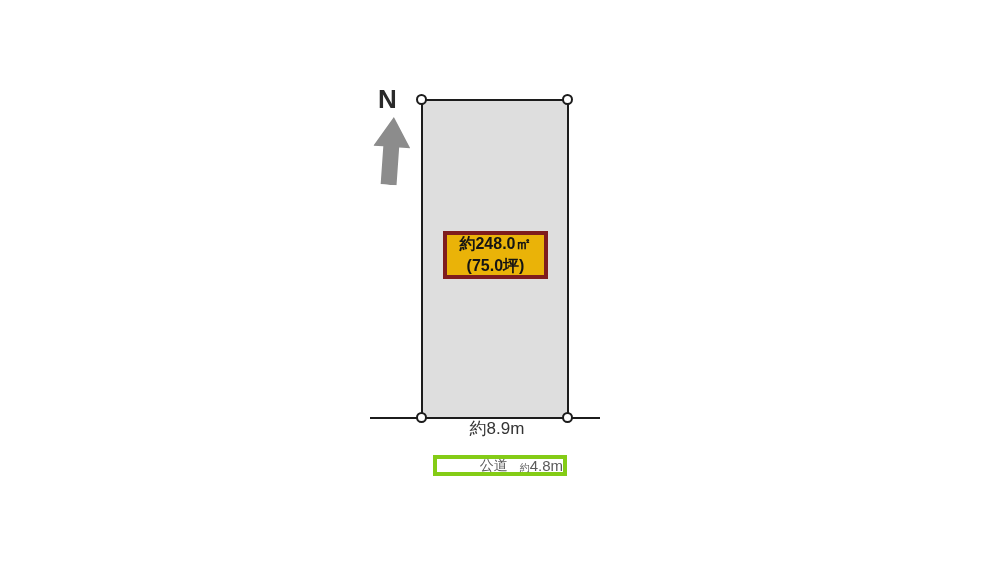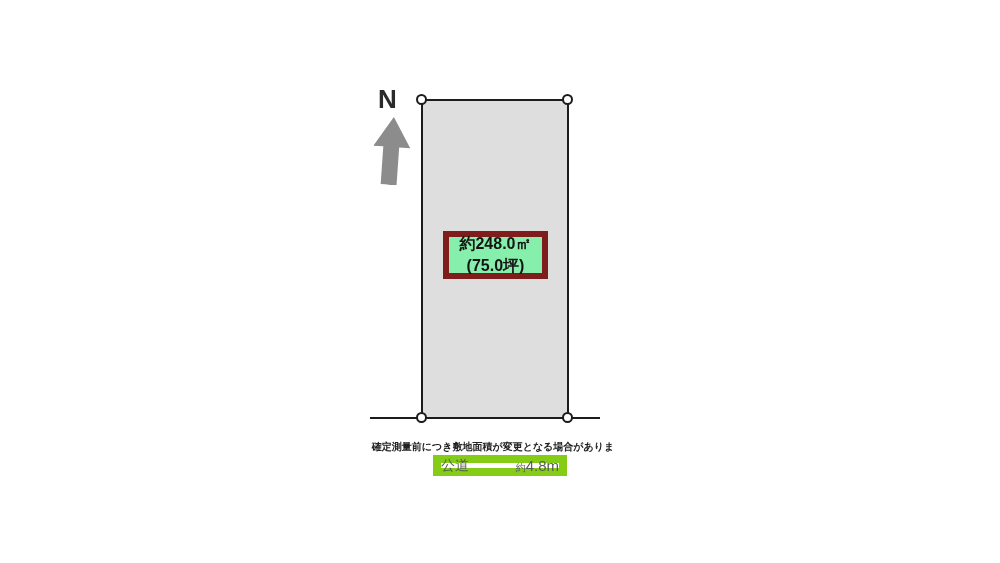--- a/index.html
+++ b/index.html
@@ -71,22 +71,22 @@
   .m-br { left: 562px; top: 412px; }
 
   
   .area-box {
     position: absolute;
     left: 443px;
     top: 231px;
     width: 105px;
     height: 48px;
     box-sizing: border-box;
-    background: #86efac;
-    border: 6px solid #7f1d1d;
+    background: #eab308;
+    border: 4px solid #7f1d1d;
     display: flex;
     flex-direction: column;
     align-items: center;
     justify-content: center;
     font-size: 16px;
     font-weight: bold;
     color: #141414;
     line-height: 1.35;
     white-space: nowrap;
   }
@@ -119,24 +119,24 @@
 
   
   .road-box {
     position: absolute;
     left: 433px;
     top: 455px;
     width: 134px;
     height: 21px;
     box-sizing: border-box;
     background: #ffffff;
-    border: 8px solid #84cc16;
+    border: 4px solid #84cc16;
     display: flex;
     align-items: center;
-    justify-content: space-between;
+    justify-content: flex-end;
     gap: 12px;
     color: #5a5a5a;
     white-space: nowrap;
   }
   .road-name { font-size: 14px; }
   .road-width { font-size: 15px; display: inline-flex; align-items: baseline; }
   .road-width .prefix { font-size: 10px; }
 </style>
 </head>
 <body>
@@ -153,22 +153,22 @@
   <div class="marker m-tl"></div>
   <div class="marker m-tr"></div>
   <div class="marker m-bl"></div>
   <div class="marker m-br"></div>
 
   <div class="area-box">
     <div>約248.0㎡</div>
     <div>(75.0坪)</div>
   </div>
 
+  <div class="frontage-label">約8.9m</div>
 
-  <div class="note">確定測量前につき敷地面積が変更となる場合がありま</div>
 
   <div class="road-box">
     <span class="road-name">公道</span>
     <span class="road-width">
         <span class="prefix">約</span>
         <span>4.8m</span>
       </span>
   </div>
 
 </div>

